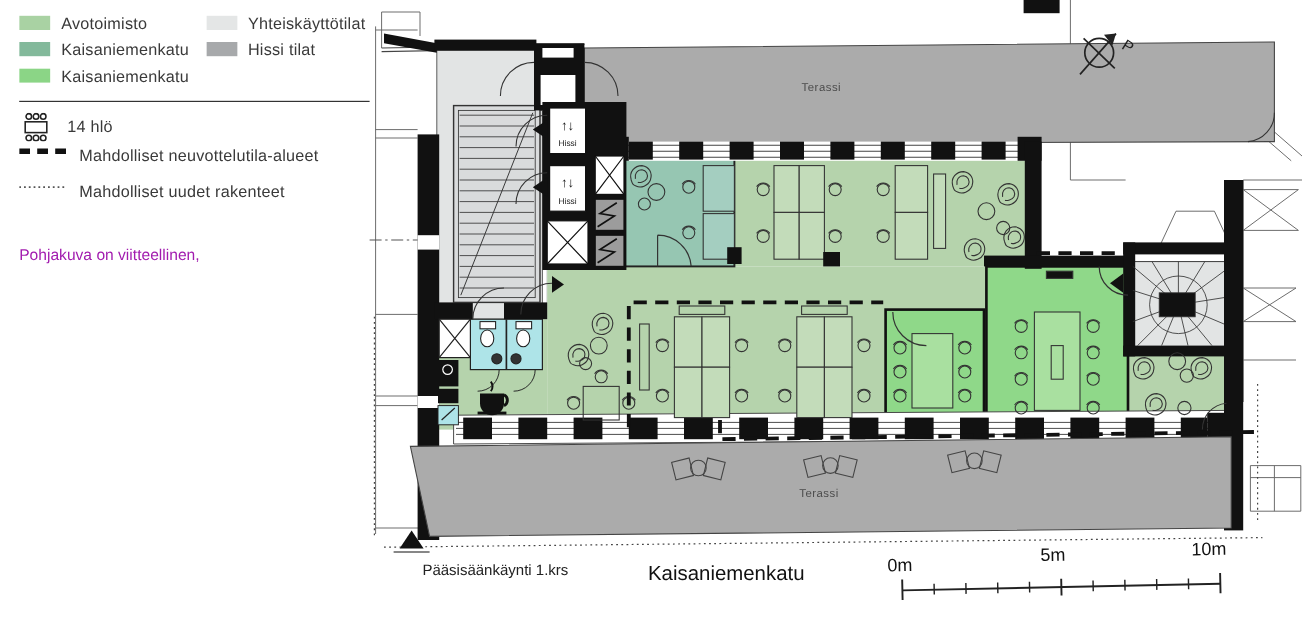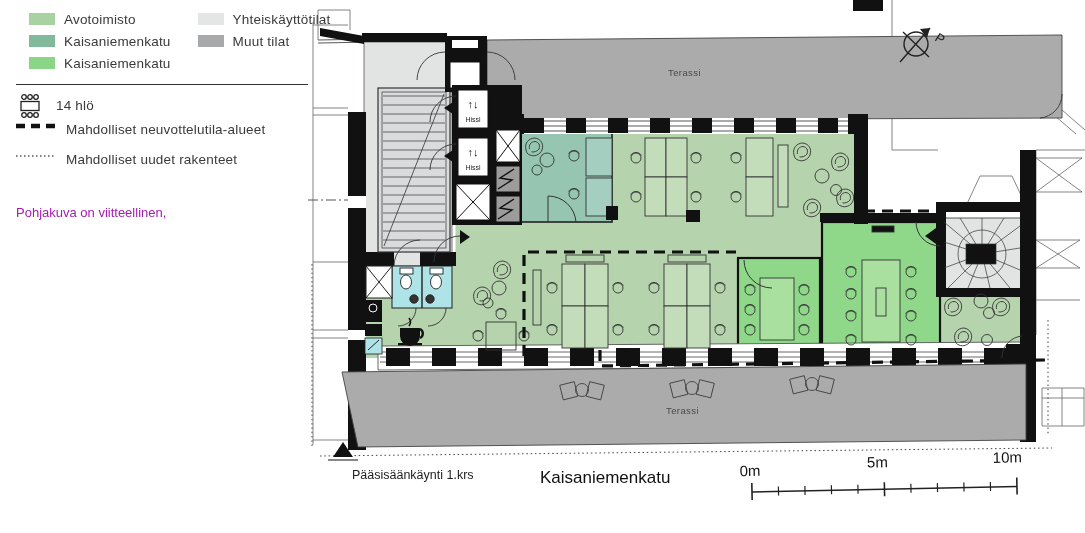--- a/index.html
+++ b/index.html
@@ -1,21 +1,21 @@
 <!DOCTYPE html>
 <html><head>
 <meta charset="utf-8">
 <style>
   html,body{margin:0;padding:0;background:#fff;}
   body{width:1085px;height:533px;position:relative;overflow:hidden;
        font-family:"Liberation Sans",sans-serif;color:#2b2b2b;}
   .legend{position:absolute;left:16px;top:8px;width:300px;}
   .lg-grid{display:flex;gap:14px;}
   .lg-col{display:flex;flex-direction:column;}
-  .lg-row{display:flex;align-items:center;height:22px;margin-left:13px;}
+  .lg-row{display:flex;align-items:center;height:22px;}
   .lg-row svg{margin-right:9px;flex:0 0 auto;}
   .lg-label{font-size:13.5px;color:#3a3a3a;letter-spacing:.2px;white-space:nowrap;}
   .divider{border:none;border-top:1.4px solid #333;margin:10px 0 8px 0;width:292px;}
   .cap-row{display:flex;align-items:center;height:25px;}
   .cap-row svg{margin-right:10px;}
   .line-row{display:flex;align-items:flex-start;height:26px;margin-top:4px;}
   .line-row svg{margin-right:10px;}
   .disclaimer{margin-top:26px;font-size:13px;line-height:1.35;color:#a21caf;}
   svg text{font-family:"Liberation Sans",sans-serif;}
   .plan{position:absolute;left:0;top:0;}
@@ -384,21 +384,21 @@
       <div class="lg-row">
         <svg width="26" height="12">
             <rect width="26" height="12" fill="#e4e6e6"></rect>
           </svg>
         <span class="lg-label">Yhteiskäyttötilat</span>
       </div>
       <div class="lg-row">
         <svg width="26" height="12">
             <rect width="26" height="12" fill="#a7a9ab"></rect>
           </svg>
-        <span class="lg-label">Muut tilat</span>
+        <span class="lg-label">Hissi tilat</span>
       </div>
     </div>
   </div>
 
   <hr class="divider">
 
   <div class="cap-row">
     <svg width="30" height="24" viewBox="0 0 30 24" stroke="#222" fill="none" stroke-width="1.3">
       <circle cx="8" cy="3" r="2.3"></circle>
         <circle cx="14" cy="3" r="2.3"></circle>

